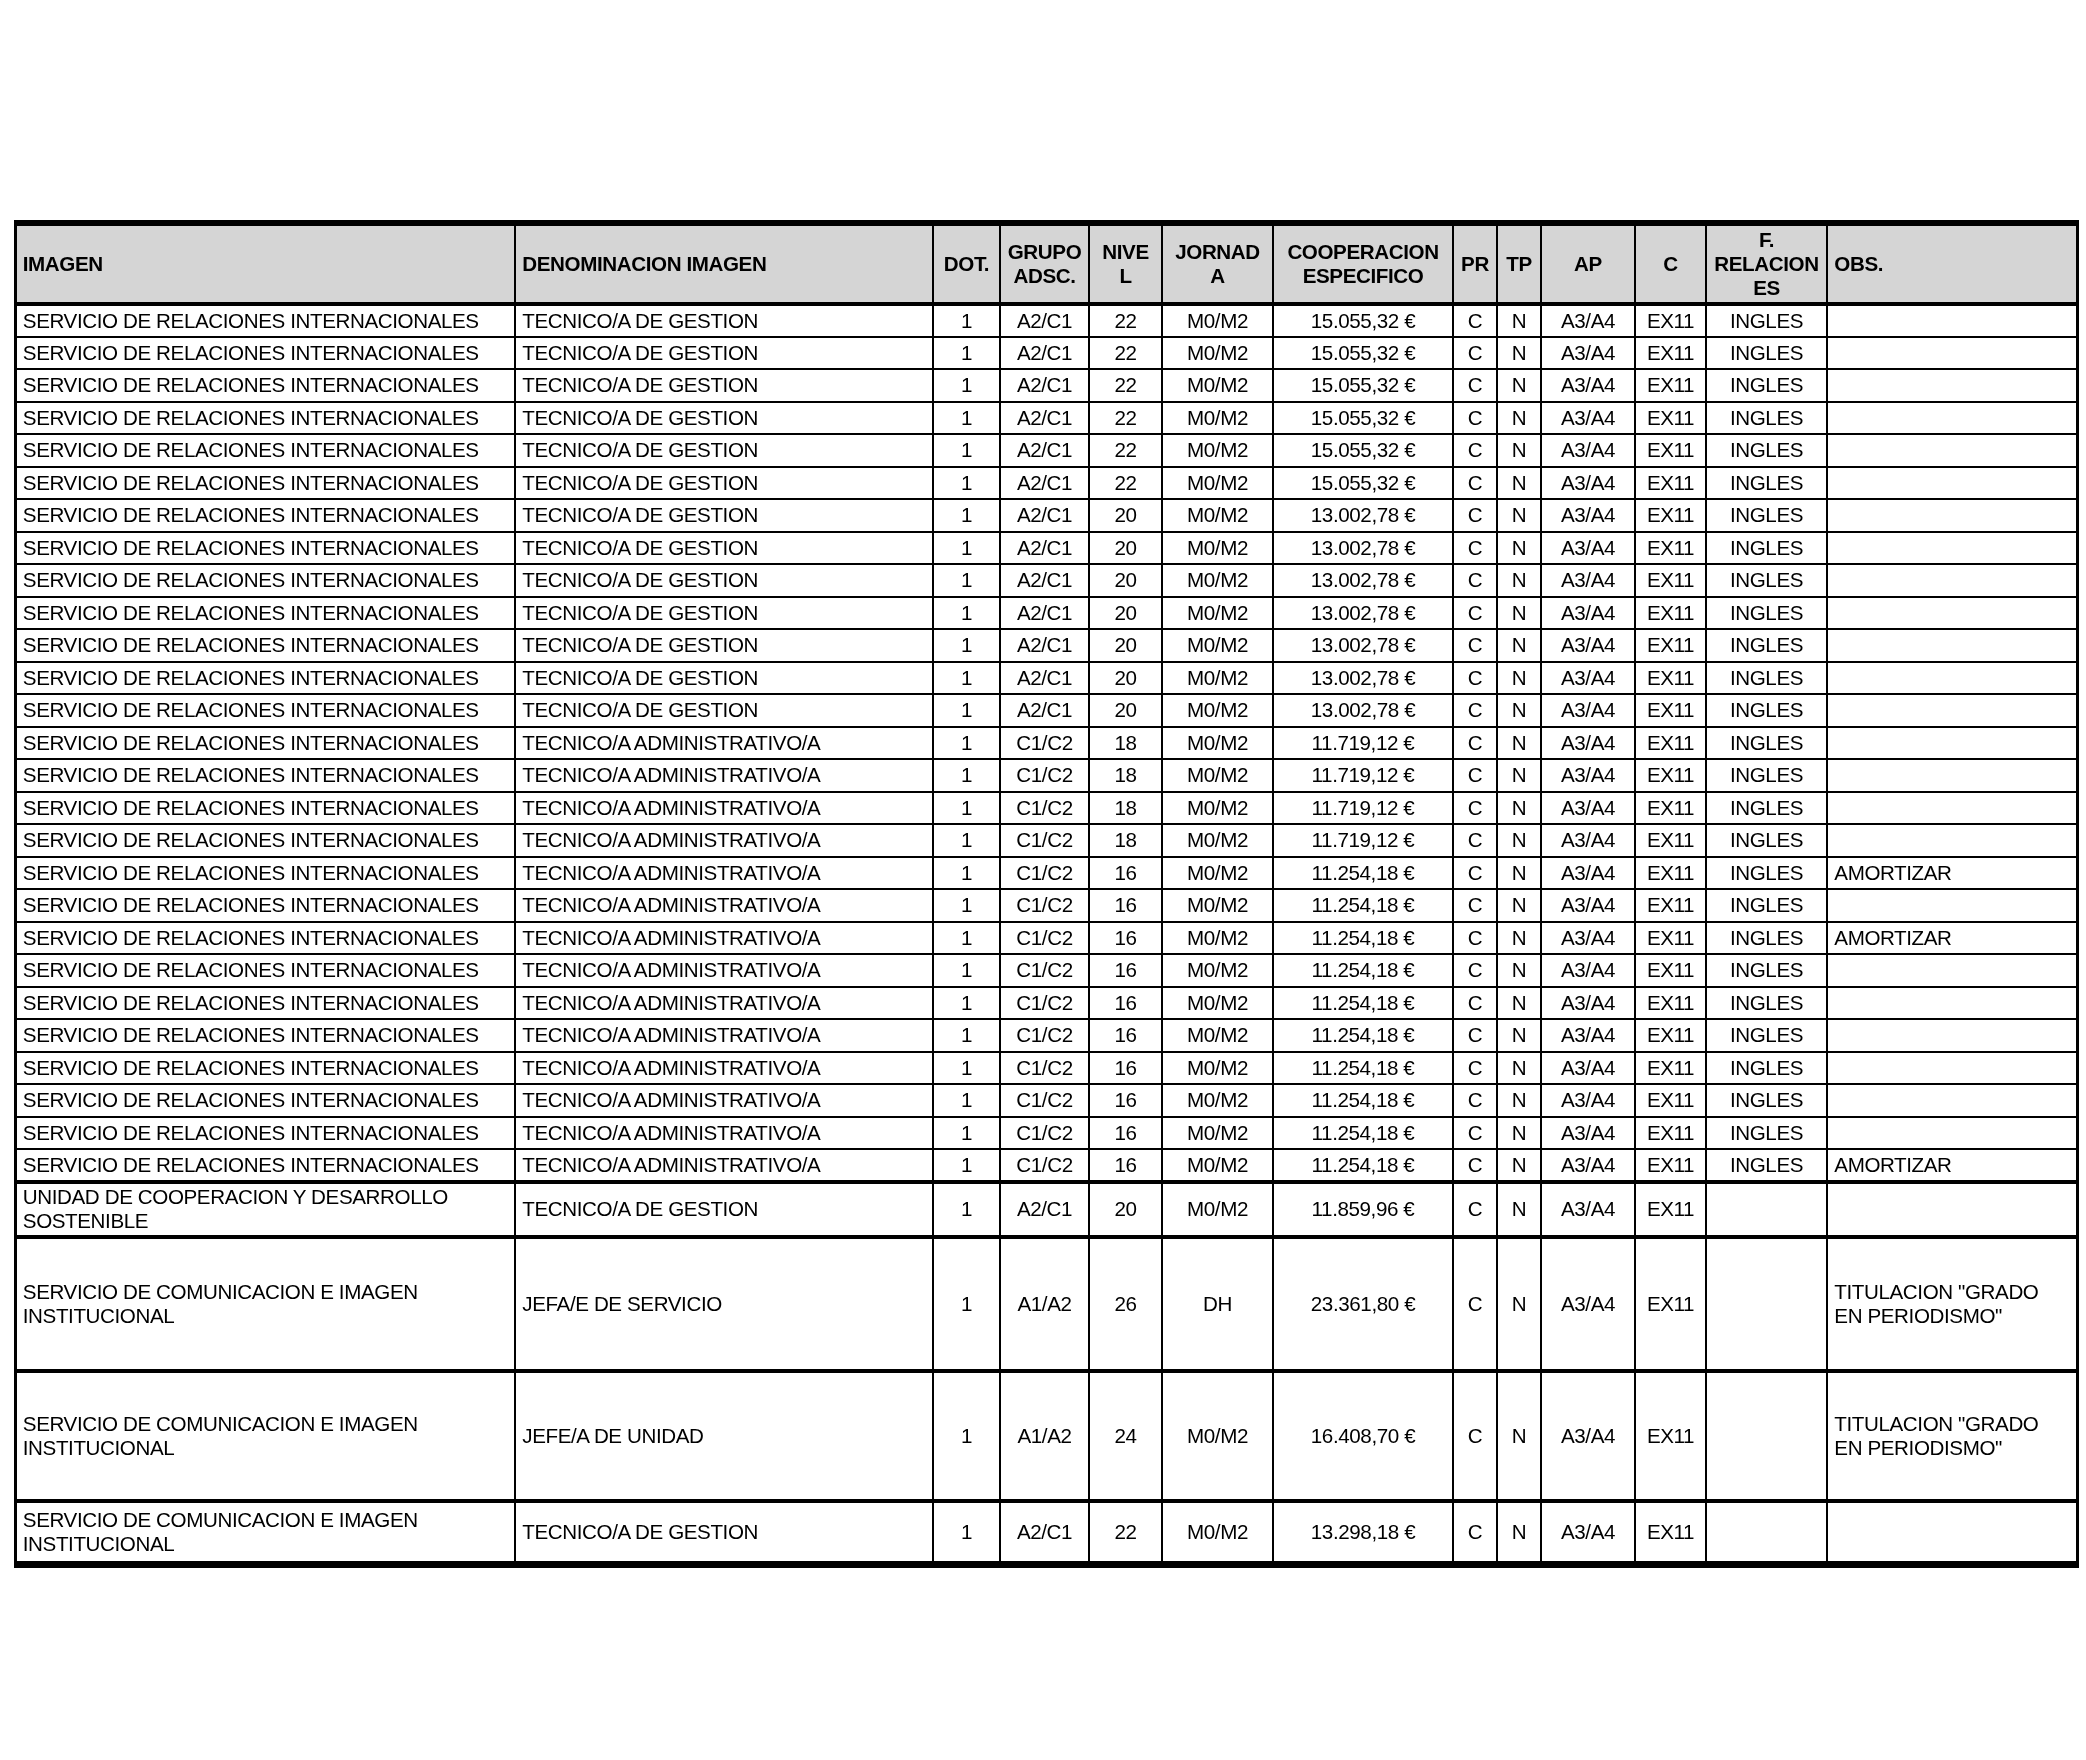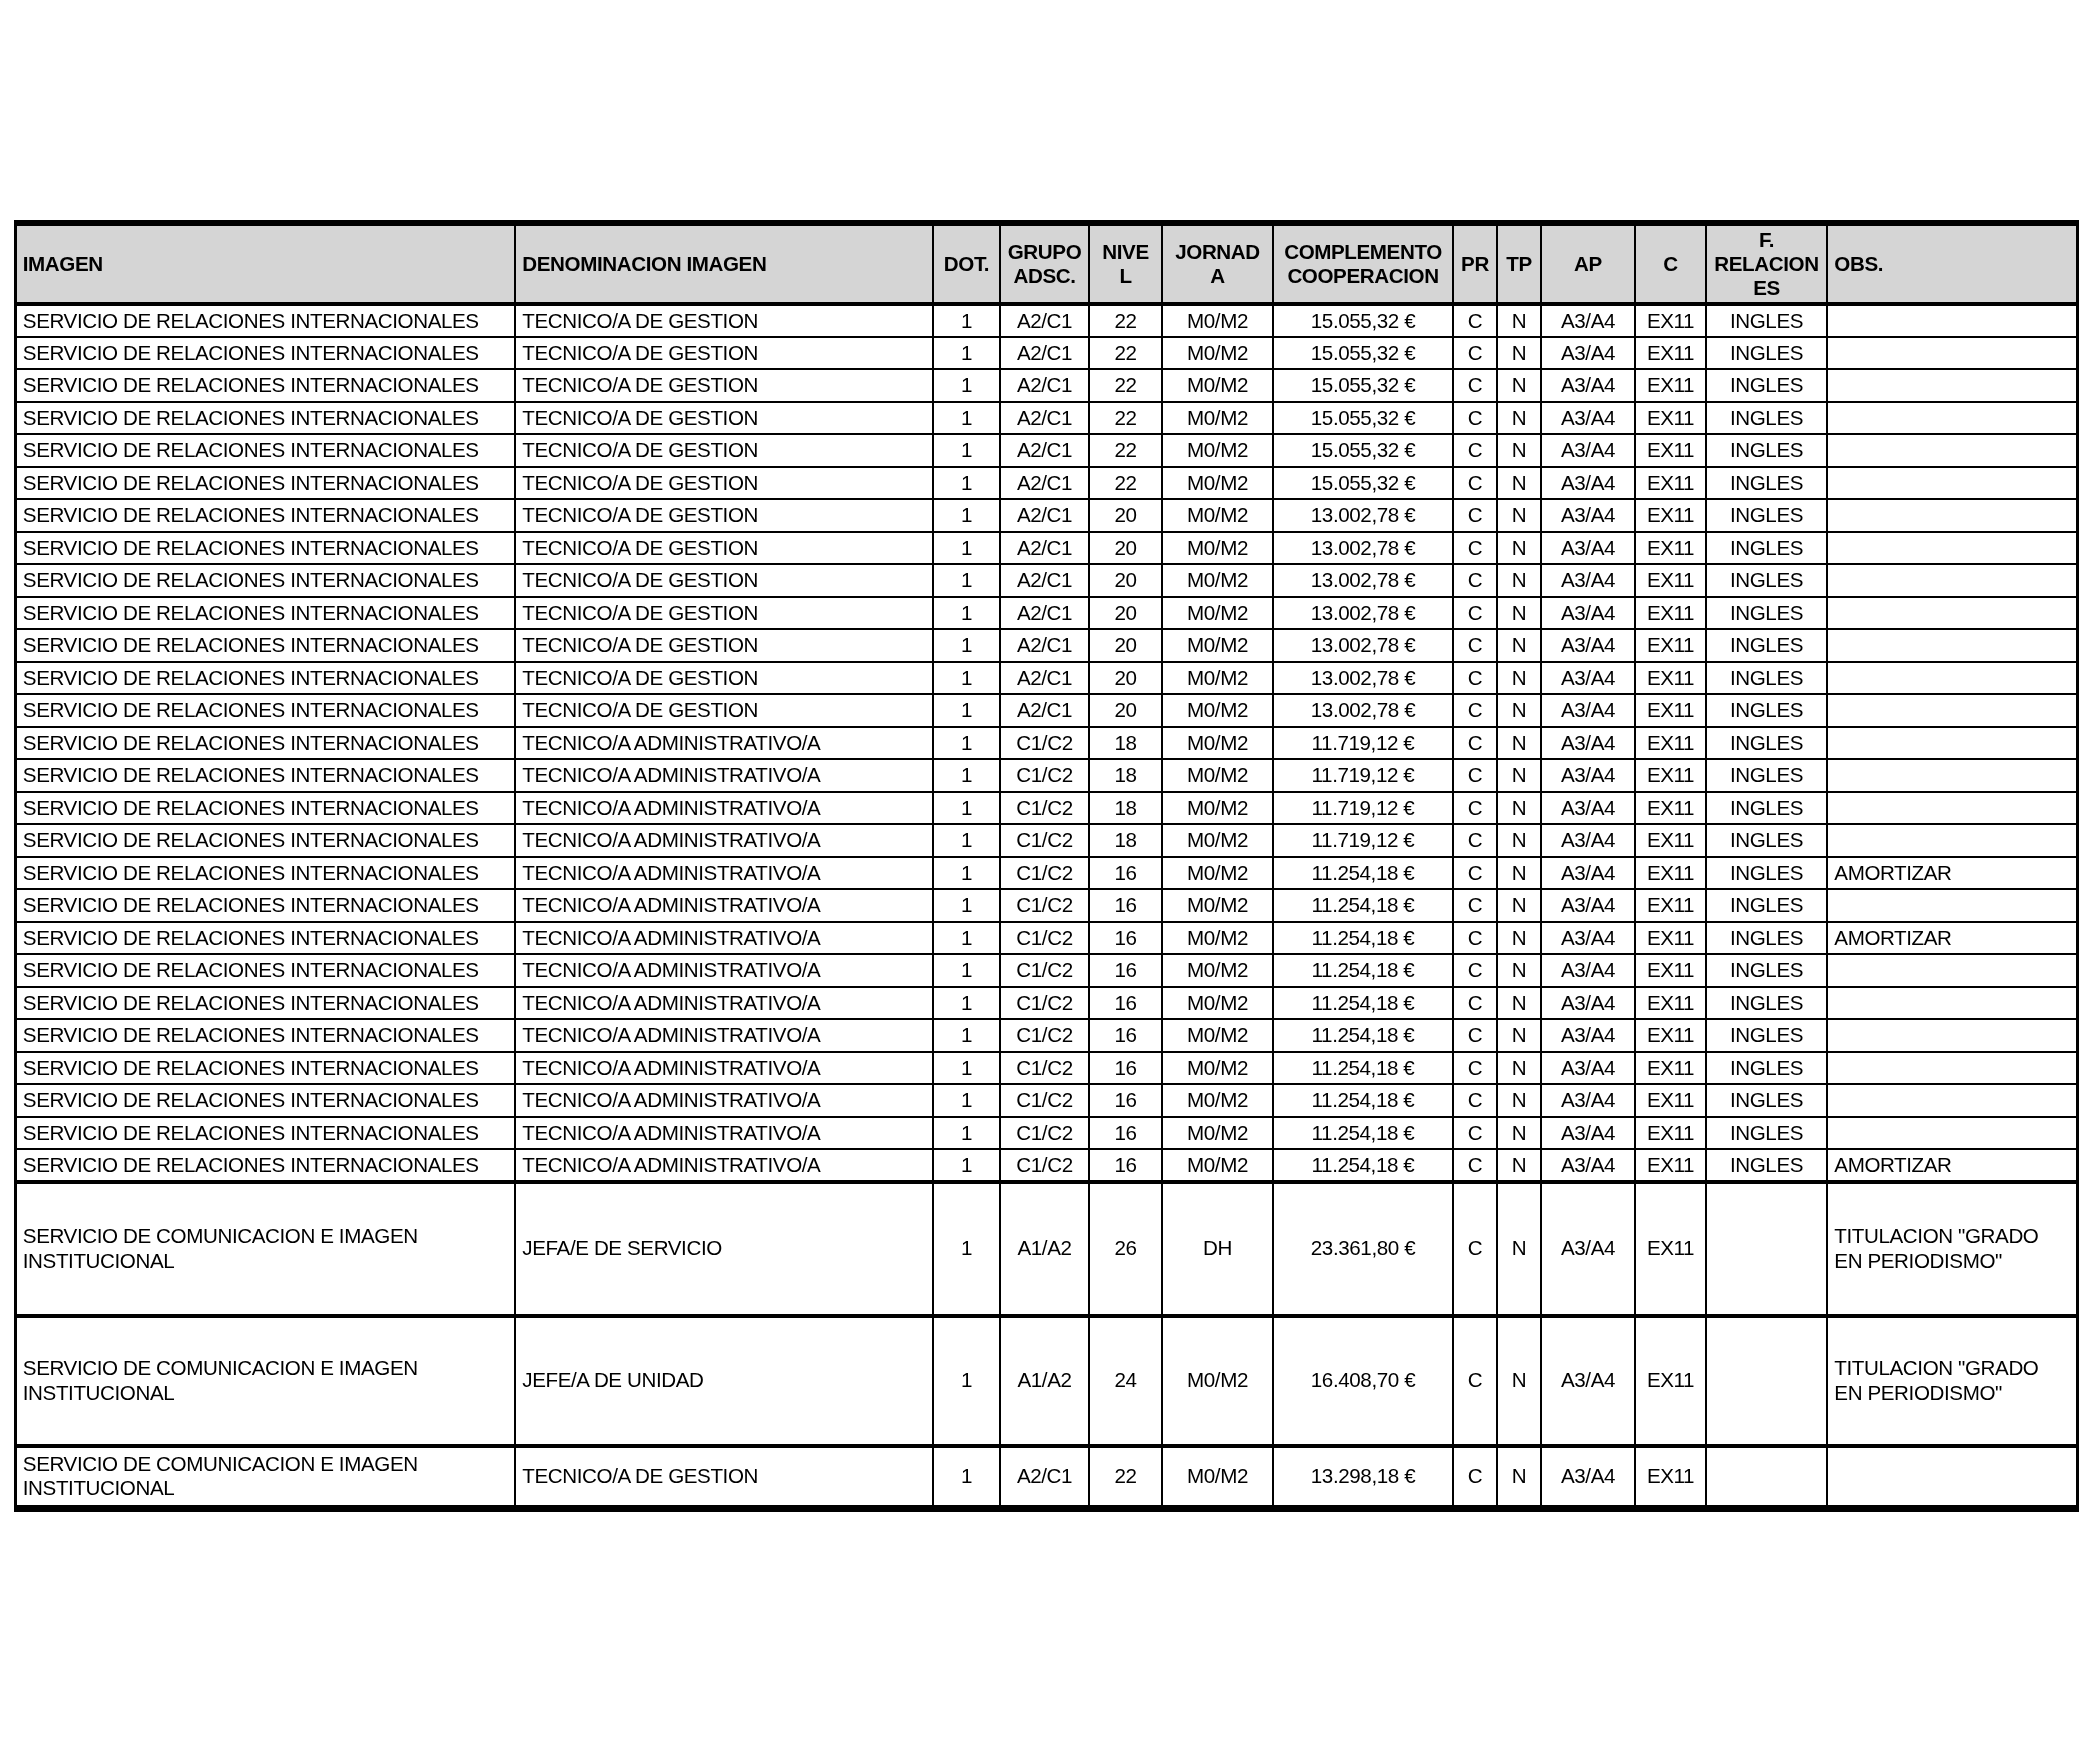--- a/index.html
+++ b/index.html
@@ -70,21 +70,21 @@
       <col style="width:250px">
     </colgroup>
     <thead>
       <tr id="header-row">
           <th class="al">IMAGEN</th>
           <th class="al">DENOMINACION IMAGEN</th>
           <th class="ac">DOT.</th>
           <th class="ac">GRUPO ADSC.</th>
           <th class="ac">NIVEL</th>
           <th class="ac">JORNADA</th>
-          <th class="ac">COMPLEMENTO COOPERACION</th>
+          <th class="ac">COOPERACION ESPECIFICO</th>
           <th class="ac">PR</th>
           <th class="ac">TP</th>
           <th class="ac">AP</th>
           <th class="ac">C</th>
           <th class="ac">F. RELACIONES</th>
           <th class="al">OBS.</th>
         </tr>
     </thead>
     <tbody id="body-rows">
         <tr>
@@ -485,20 +485,35 @@
           <td class="ac">16</td>
           <td class="ac">M0/M2</td>
           <td class="ac">11.254,18 €</td>
           <td class="ac">C</td>
           <td class="ac">N</td>
           <td class="ac">A3/A4</td>
           <td class="ac">EX11</td>
           <td class="ac">INGLES</td>
           <td class="al">AMORTIZAR</td>
         </tr>
+        <tr class="h68 thick-top">
+          <td class="al">UNIDAD DE COOPERACION Y DESARROLLO SOSTENIBLE</td>
+          <td class="al">TECNICO/A DE GESTION</td>
+          <td class="ac">1</td>
+          <td class="ac">A2/C1</td>
+          <td class="ac">20</td>
+          <td class="ac">M0/M2</td>
+          <td class="ac">11.859,96 €</td>
+          <td class="ac">C</td>
+          <td class="ac">N</td>
+          <td class="ac">A3/A4</td>
+          <td class="ac">EX11</td>
+          <td class="ac"></td>
+          <td class="al"></td>
+        </tr>
         <tr class="h169 thick-top">
           <td class="al">SERVICIO DE COMUNICACION E IMAGEN INSTITUCIONAL</td>
           <td class="al">JEFA/E DE SERVICIO</td>
           <td class="ac">1</td>
           <td class="ac">A1/A2</td>
           <td class="ac">26</td>
           <td class="ac">DH</td>
           <td class="ac">23.361,80 €</td>
           <td class="ac">C</td>
           <td class="ac">N</td>

